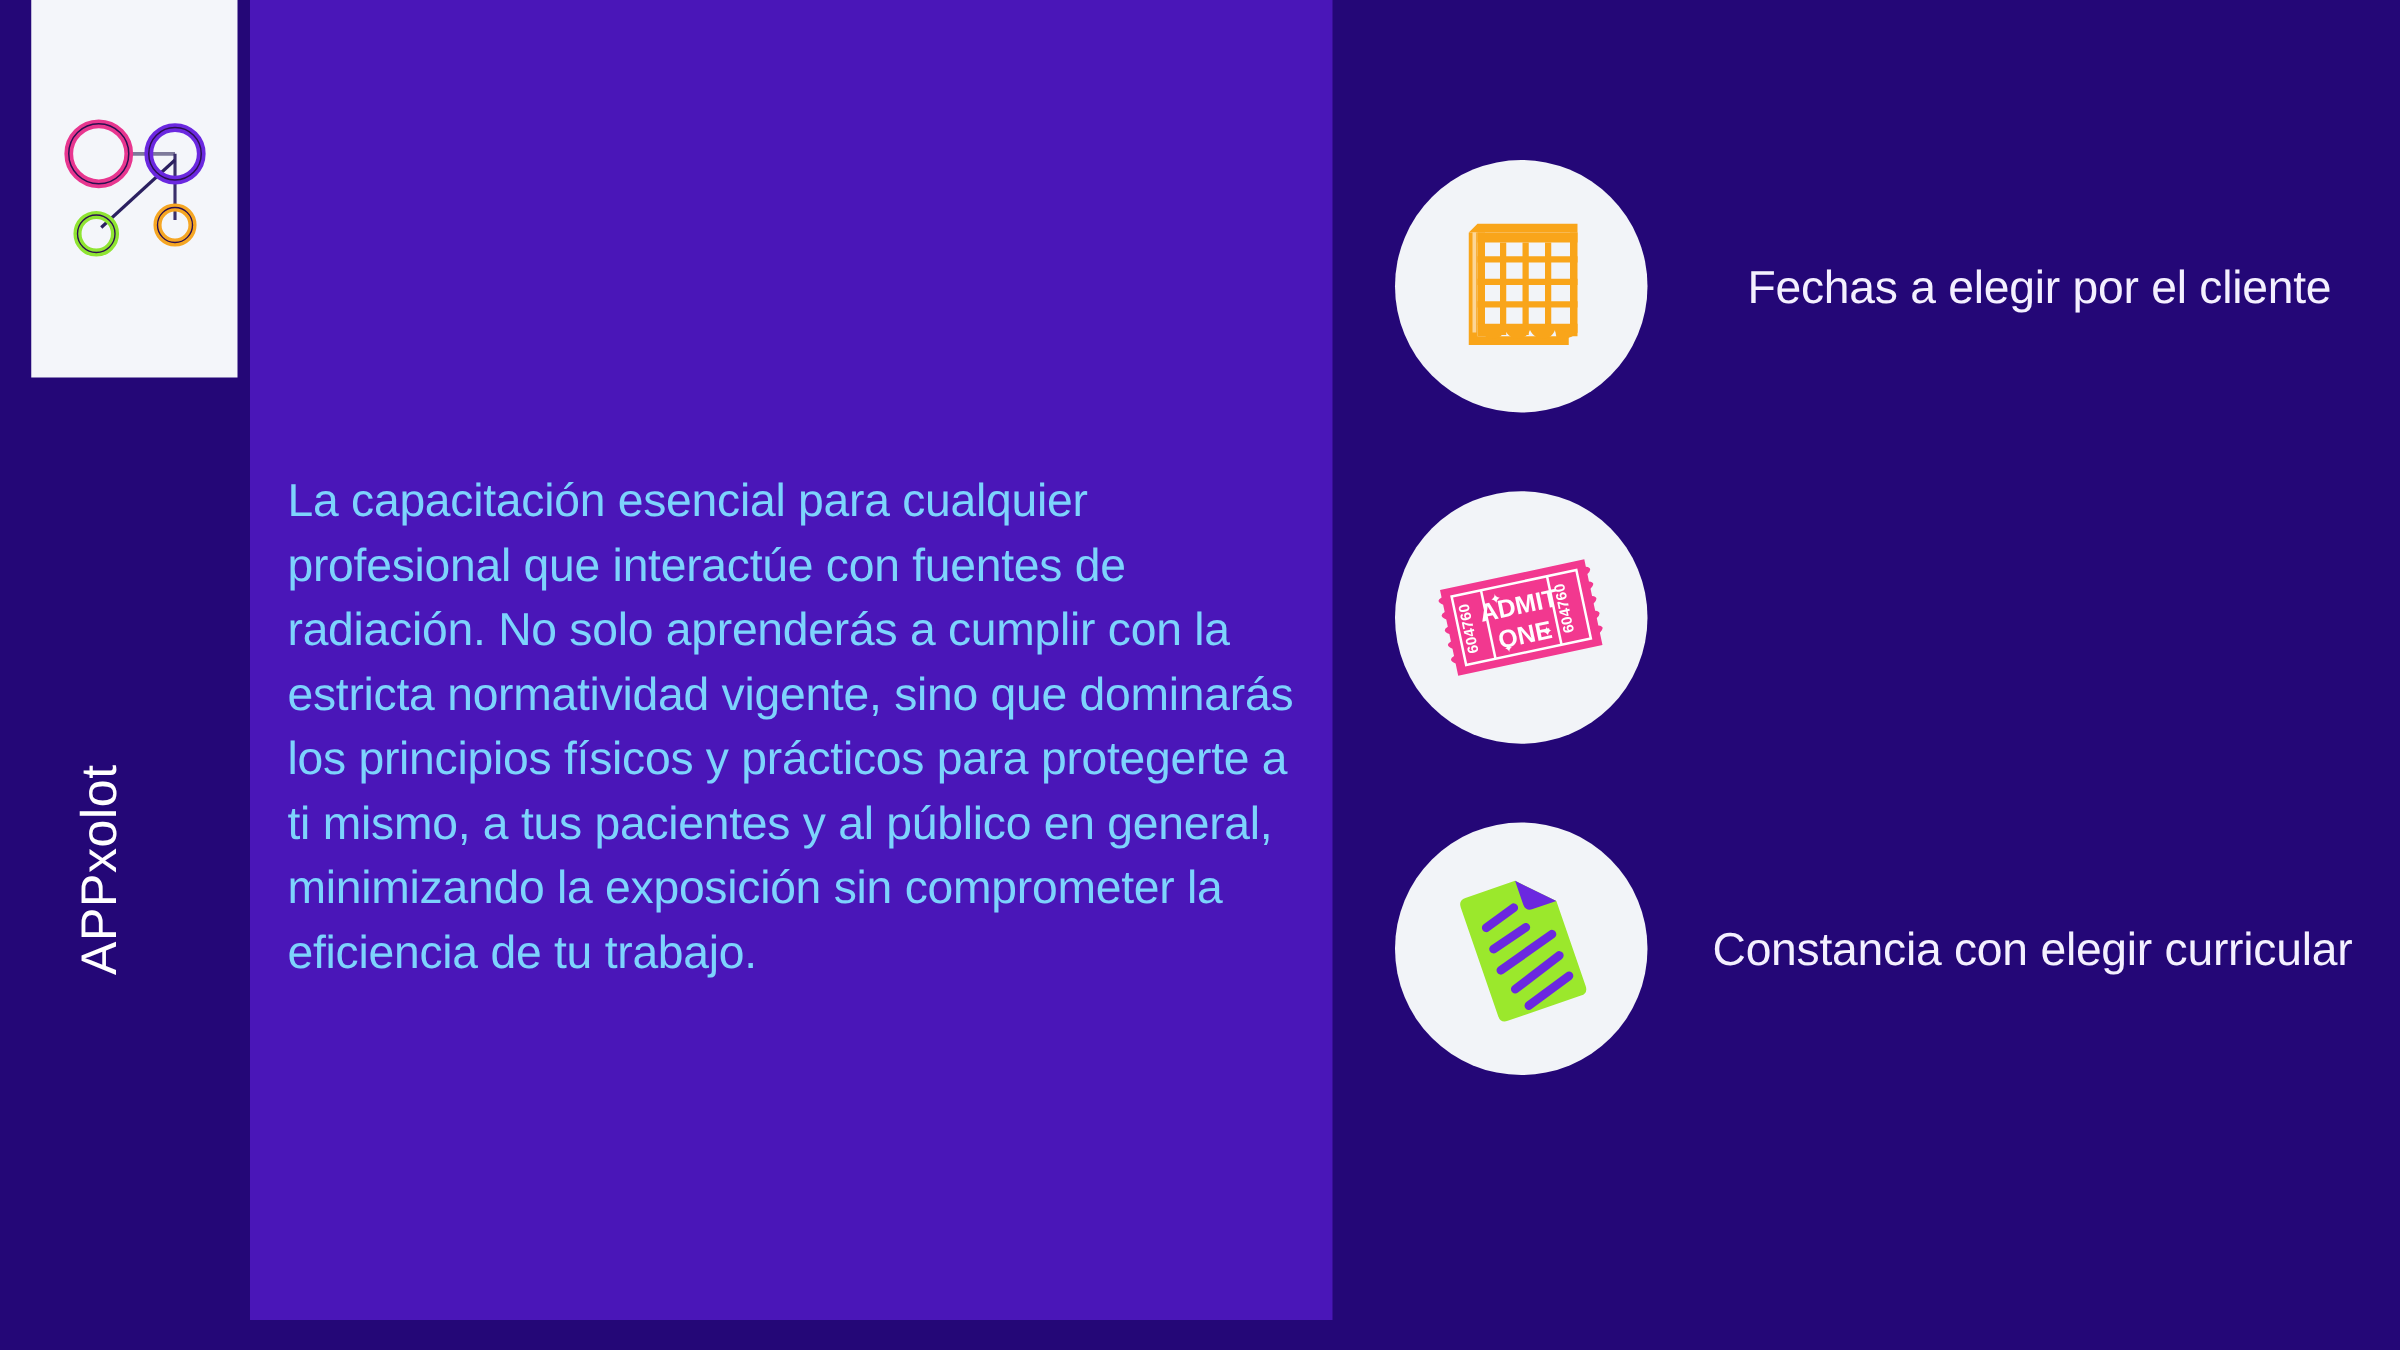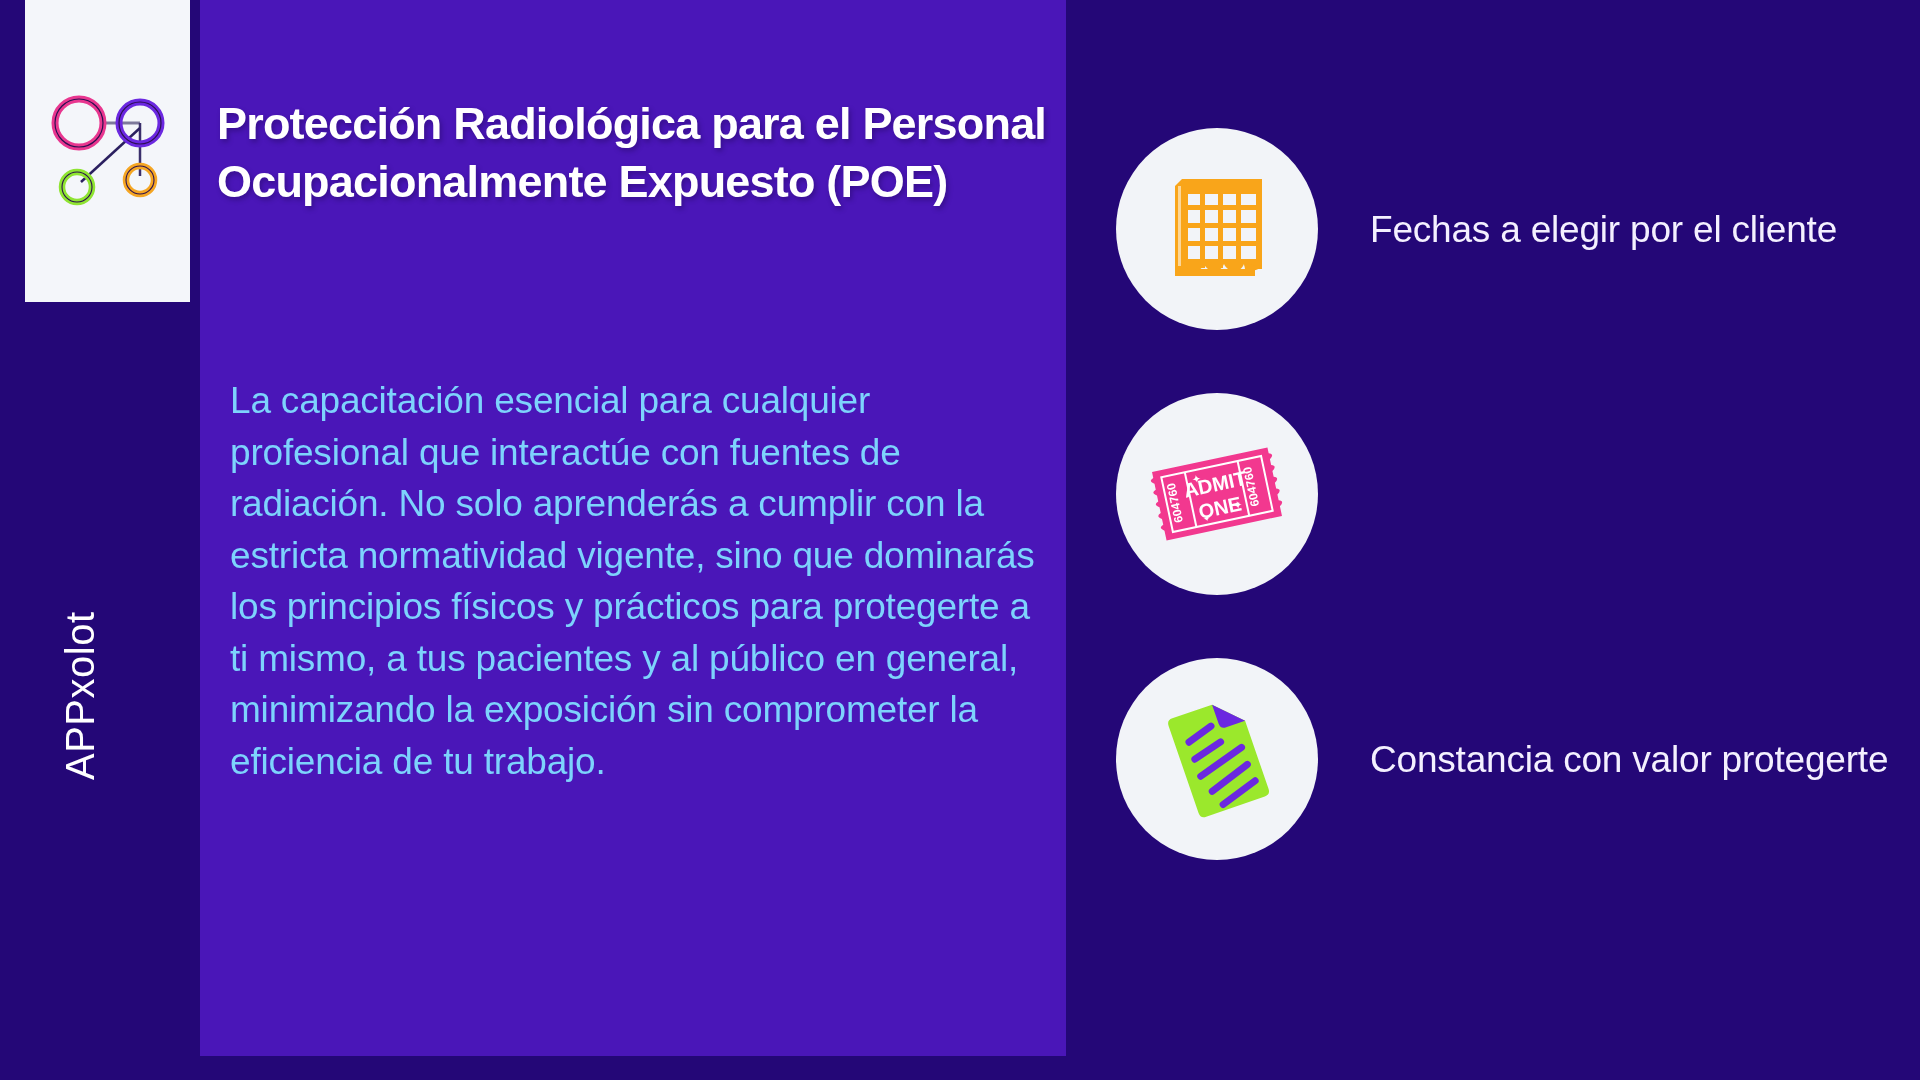--- a/index.html
+++ b/index.html
@@ -112,21 +112,21 @@
   }
 
   .feature {
     position: absolute;
     left: 50px;
     display: flex;
     align-items: center;
     gap: 0px;
     width: 800px;
   }
-  .feature.f1 { top: 128px; }
+  .feature.f1 { top: 128px; gap: 28px; }
   .feature.f2 { top: 393px; }
   .feature.f3 { top: 658px; }
 
   .feature-badge {
     flex: 0 0 auto;
     width: 202px;
     height: 202px;
     border-radius: 50%;
     background: #F2F4F8;
     display: flex;
@@ -177,21 +177,20 @@
           <circle cx="29" cy="95" r="15" fill="none" stroke="#2B1050" stroke-width="1.1"></circle>
         </svg>
       </span>
     </div>
 
     <div class="brand-vertical">APPxolot</div>
   </div>
 
   <div class="center-panel">
 
-    <div class="headline">Protección Radiológica para el Personal Ocupacionalmente Expuesto (POE)</div>
 
     <div class="body-copy">La capacitación esencial para cualquier profesional que interactúe con fuentes de radiación. No solo aprenderás a cumplir con la estricta normatividad vigente, sino que dominarás los principios físicos y prácticos para protegerte a ti mismo, a tus pacientes y al público en general, minimizando la exposición sin comprometer la eficiencia de tu trabajo.</div>
   </div>
 
   <div class="features">
 
     <div class="feature f1">
       <div class="feature-badge">
         <span>
           <svg width="118" height="118" viewBox="0 0 118 118" xmlns="http://www.w3.org/2000/svg">
@@ -266,17 +265,17 @@
                 <line x1="44" y1="40" x2="70" y2="32"></line>
                 <line x1="44" y1="58" x2="74" y2="50"></line>
                 <line x1="44" y1="76" x2="92" y2="62"></line>
                 <line x1="50" y1="94" x2="92" y2="80"></line>
                 <line x1="56" y1="110" x2="94" y2="98"></line>
               </g>
             </g>
           </svg>
         </span>
       </div>
-      <div class="feature-text">Constancia con valor protegerte</div>
+      <div class="feature-text">Constancia con elegir curricular</div>
     </div>
 
   </div>
 </div>
 
 </body></html>

